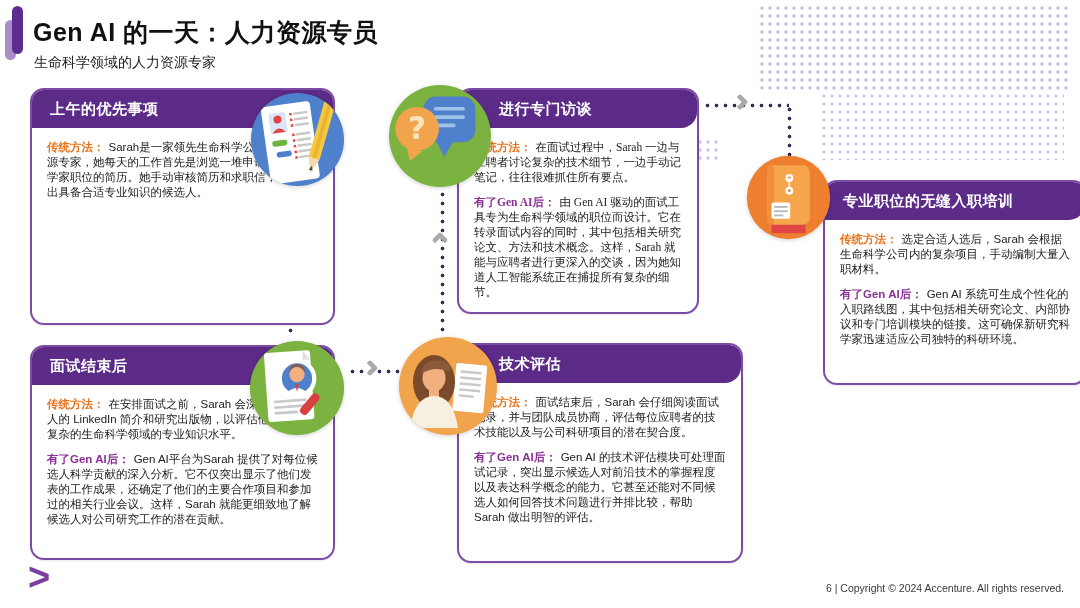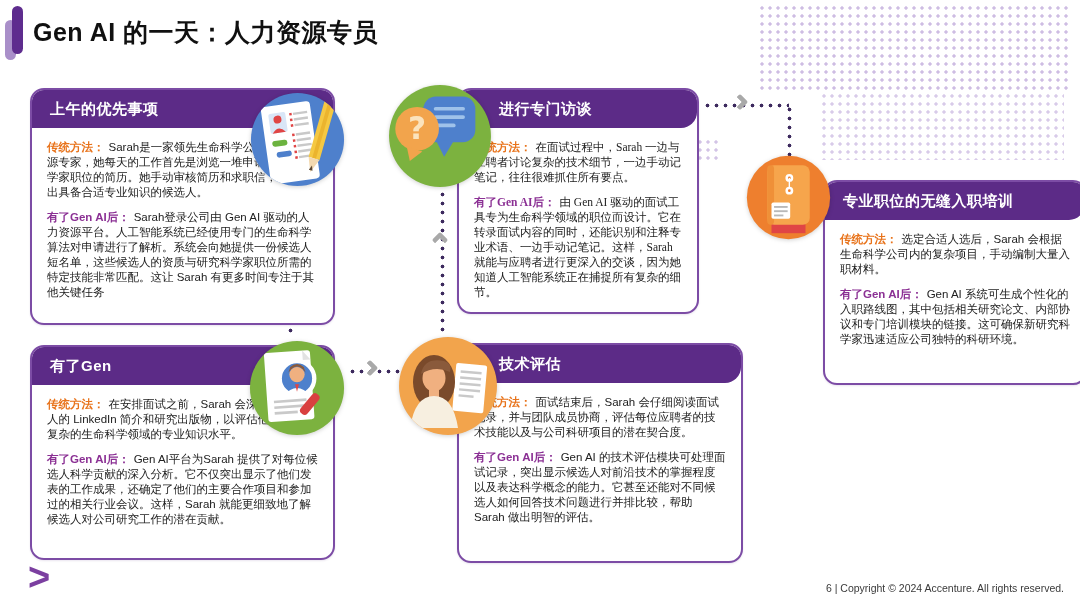--- a/index.html
+++ b/index.html
@@ -63,57 +63,57 @@
 
 <div id="stage">
 
   <div class="map-patch" style="left:758px;top:4px;width:310px;height:88px;opacity:.95;"></div>
   <div class="map-patch" style="left:820px;top:92px;width:244px;height:68px;opacity:.75;"></div>
   <div class="map-patch" style="left:688px;top:138px;width:34px;height:26px;opacity:.85;"></div>
 
   <div class="bar bar-light"></div>
   <div class="bar bar-dark"></div>
   <h1 class="page-title">Gen AI 的一天：人力资源专员</h1>
+  <div class="page-subtitle">生命科学领域的人力资源专家</div>
 
   <div class="dots-v" style="left:286px;top:191px;height:142px;"></div>
   <span class="chev down" style="left:281px;top:214px;"></span>
   <div class="dots-v" style="left:438px;top:190px;height:145px;"></div>
   <span class="chev up" style="left:434px;top:234px;"></span>
   <div class="dots-h" style="left:348px;top:367px;width:55px;"></div>
   <span class="chev right" style="left:364px;top:362px;"></span>
   <div class="dots-h" style="left:703px;top:101px;width:86px;"></div>
   <span class="chev right" style="left:734px;top:96px;"></span>
   <div class="dots-v" style="left:785px;top:105px;height:52px;"></div>
 
   <section class="card" style="left:30px;top:88px;width:305px;min-height:237px;">
     <header class="card-header">上午的优先事项</header>
     <div class="card-body">
       <p><span class="lbl-trad">传统方法：</span><span>Sarah是一家领先生命科学公司的人力资源专家，她每天的工作首先是浏览一堆申请新研究科学家职位的简历。她手动审核简历和求职信，试图找出具备合适专业知识的候选人。</span></p>
-      <p><span class="lbl-gen">有了Gen AI后：</span><span>Sarah登录公司由 Gen AI 驱动的人力资源平台。人工智能系统已经使用专门的生命科学算法对申请进行了解析。系统会向她提供一份候选人短名单，这些候选人的资质与研究科学家职位所需的特定技能非常匹配。这让 Sarah 有更多时间专注于其他关键任务</span></p>
     </div>
   </section>
 
   <section class="card" style="left:457px;top:88px;width:242px;min-height:218px;font-family:Liberation Serif, serif;">
     <header class="card-header inset">进行专门访谈</header>
     <div class="card-body">
       <p><span class="lbl-trad">传统方法：</span><span>在面试过程中，Sarah 一边与应聘者讨论复杂的技术细节，一边手动记笔记，往往很难抓住所有要点。</span></p>
-      <p><span class="lbl-gen">有了Gen AI后：</span><span>由 Gen AI 驱动的面试工具专为生命科学领域的职位而设计。它在转录面试内容的同时，还能识别和注释专业术语、一边手动记笔记。这样，Sarah 就能与应聘者进行更深入的交谈，因为她知道人工智能系统正在捕捉所有复杂的细节。</span></p>
+      <p><span class="lbl-gen">有了Gen AI后：</span><span>由 Gen AI 驱动的面试工具专为生命科学领域的职位而设计。它在转录面试内容的同时，其中包括相关研究论文、方法和技术概念。这样，Sarah 就能与应聘者进行更深入的交谈，因为她知道人工智能系统正在捕捉所有复杂的细节。</span></p>
     </div>
   </section>
 
   <section class="card" style="left:823px;top:180px;width:264px;min-height:205px;">
     <header class="card-header">专业职位的无缝入职培训</header>
     <div class="card-body">
       <p><span class="lbl-trad">传统方法：</span><span>选定合适人选后，Sarah 会根据生命科学公司内的复杂项目，手动编制大量入职材料。</span></p>
       <p><span class="lbl-gen">有了Gen AI后：</span><span>Gen AI 系统可生成个性化的入职路线图，其中包括相关研究论文、内部协议和专门培训模块的链接。这可确保新研究科学家迅速适应公司独特的科研环境。</span></p>
     </div>
   </section>
 
   <section class="card" style="left:30px;top:345px;width:305px;min-height:215px;">
-    <header class="card-header">有了Gen</header>
+    <header class="card-header">面试结束后</header>
     <div class="card-body">
       <p><span class="lbl-trad">传统方法：</span><span>在安排面试之前，Sarah 会深入了解候选人的 LinkedIn 简介和研究出版物，以评估他们在错综复杂的生命科学领域的专业知识水平。</span></p>
       <p><span class="lbl-gen">有了Gen AI后：</span><span>Gen AI平台为Sarah 提供了对每位候选人科学贡献的深入分析。它不仅突出显示了他们发表的工作成果，还确定了他们的主要合作项目和参加过的相关行业会议。这样，Sarah 就能更细致地了解候选人对公司研究工作的潜在贡献。</span></p>
     </div>
   </section>
 
   <section class="card" style="left:457px;top:343px;width:286px;min-height:220px;">
     <header class="card-header inset">技术评估</header>
     <div class="card-body">
       <p><span class="lbl-trad">传统方法：</span><span>面试结束后，Sarah 会仔细阅读面试记录，并与团队成员协商，评估每位应聘者的技术技能以及与公司科研项目的潜在契合度。</span></p>

